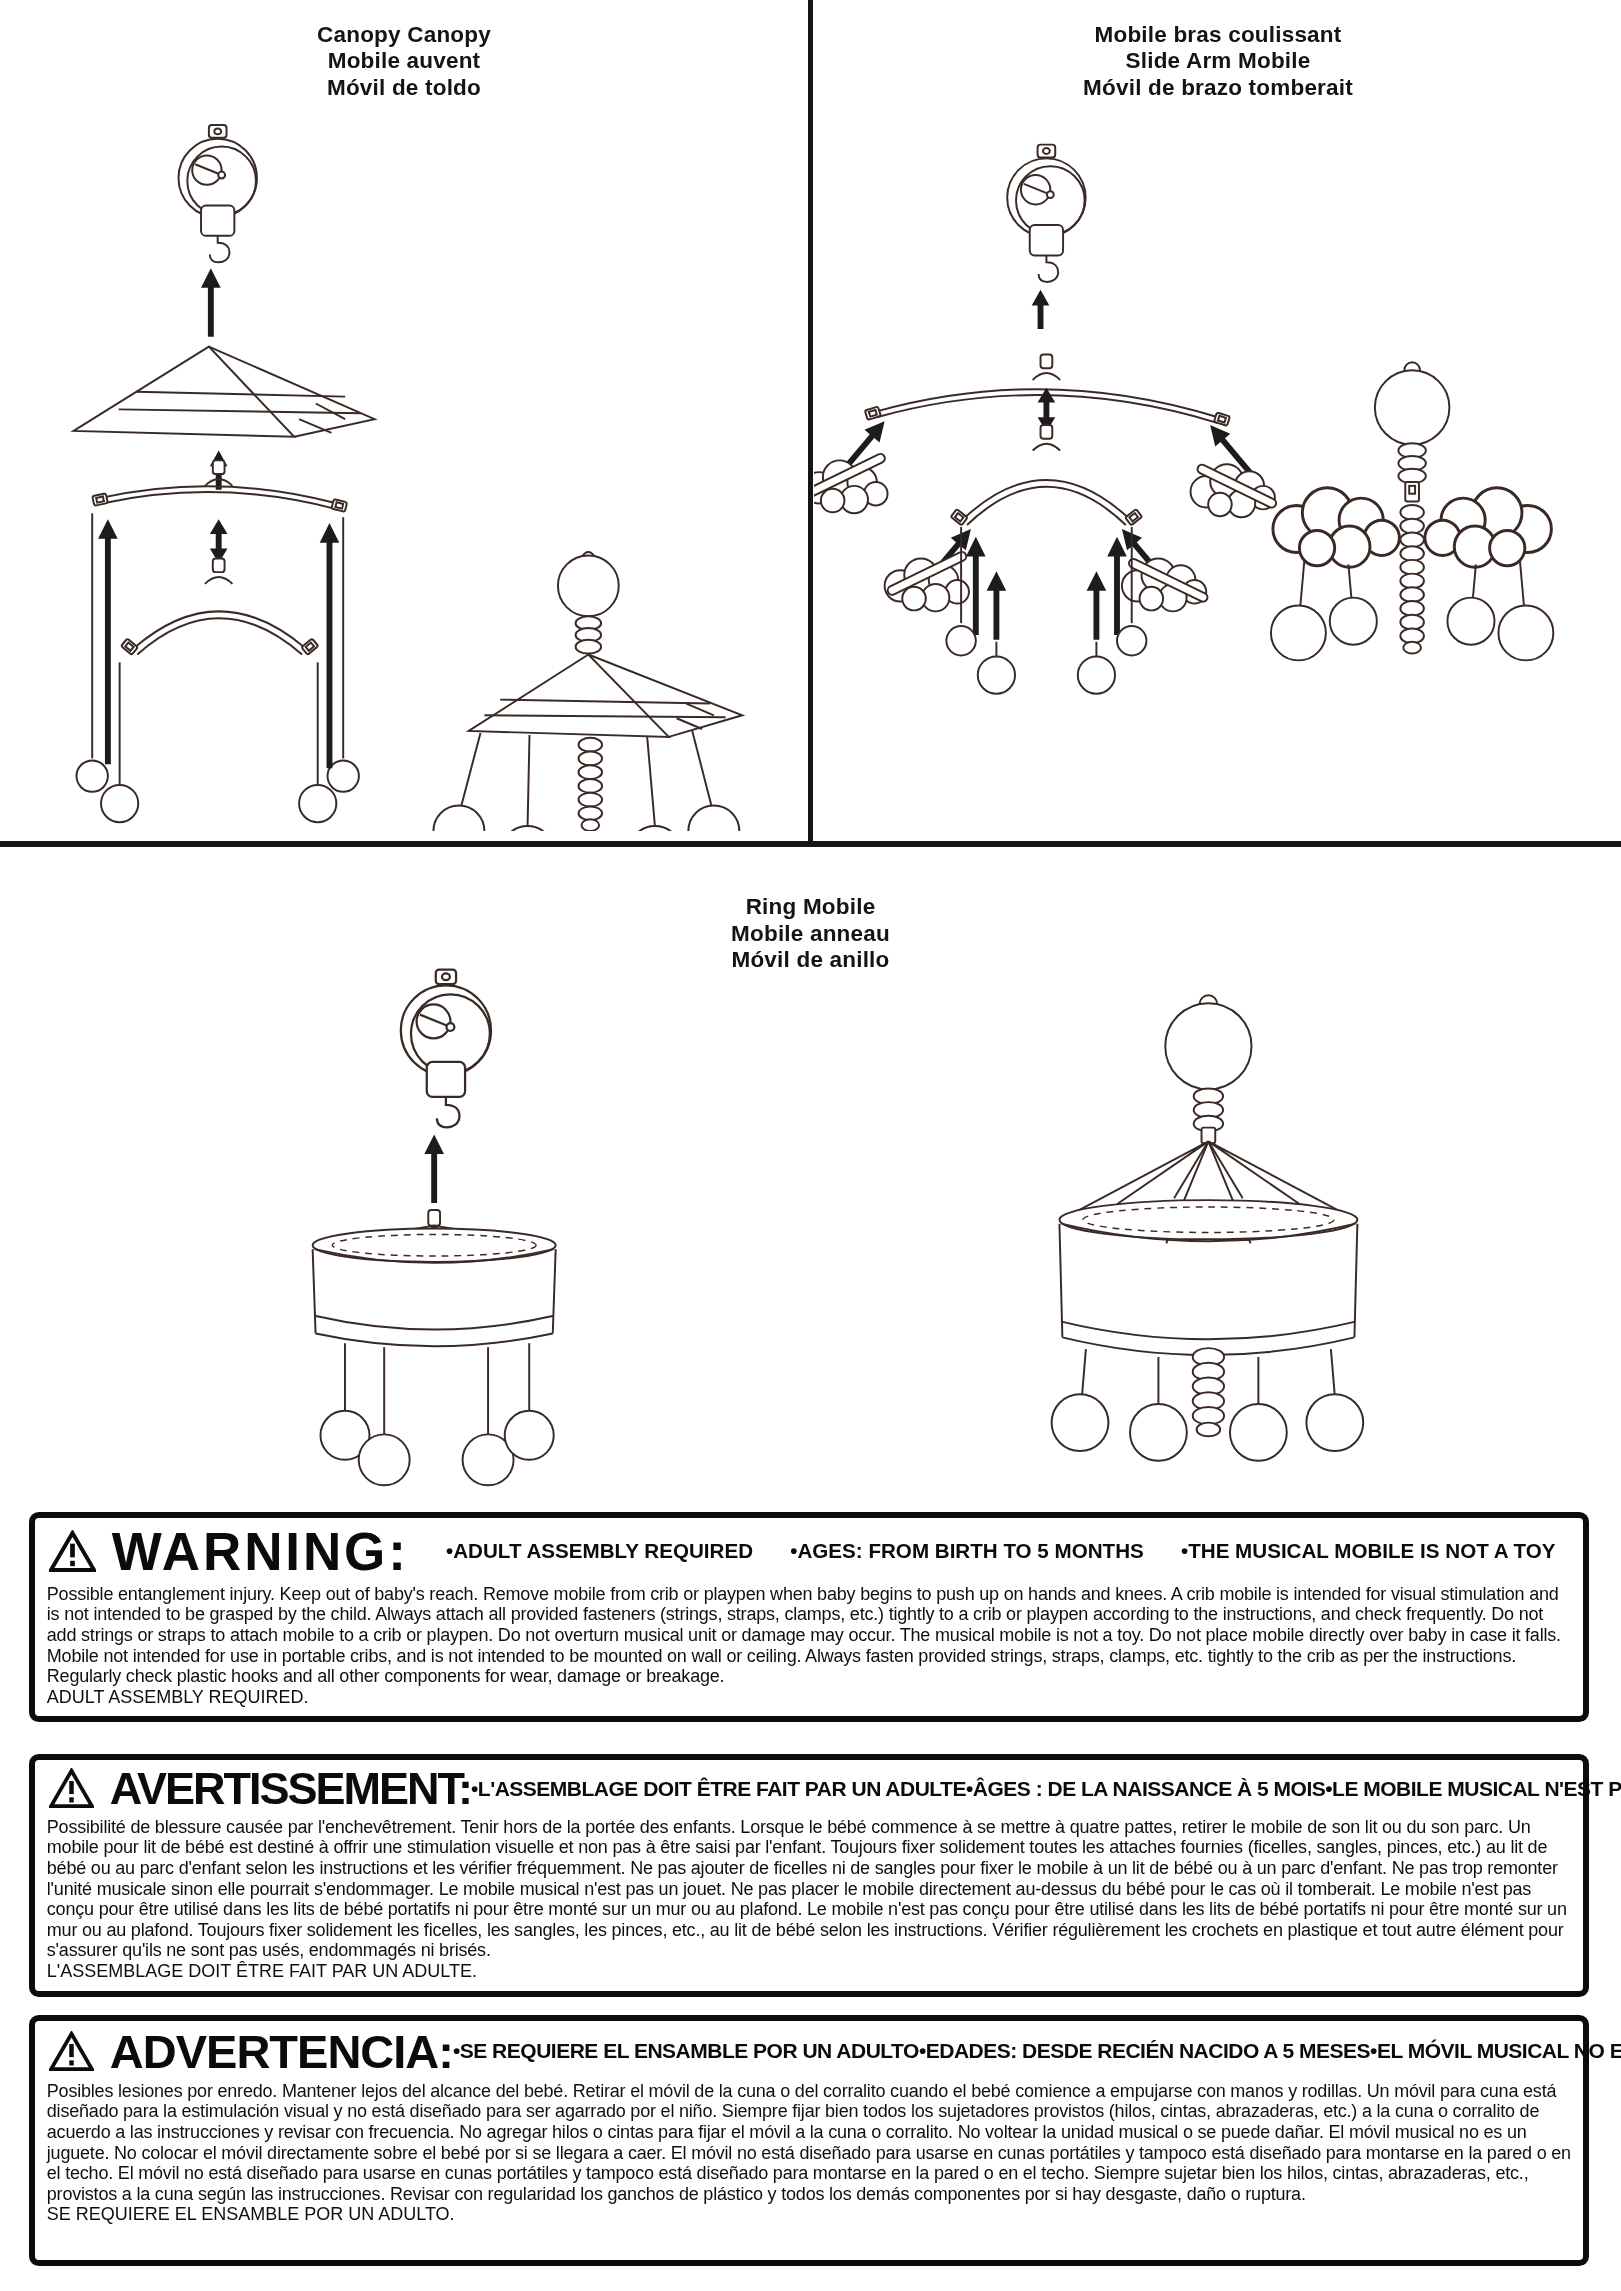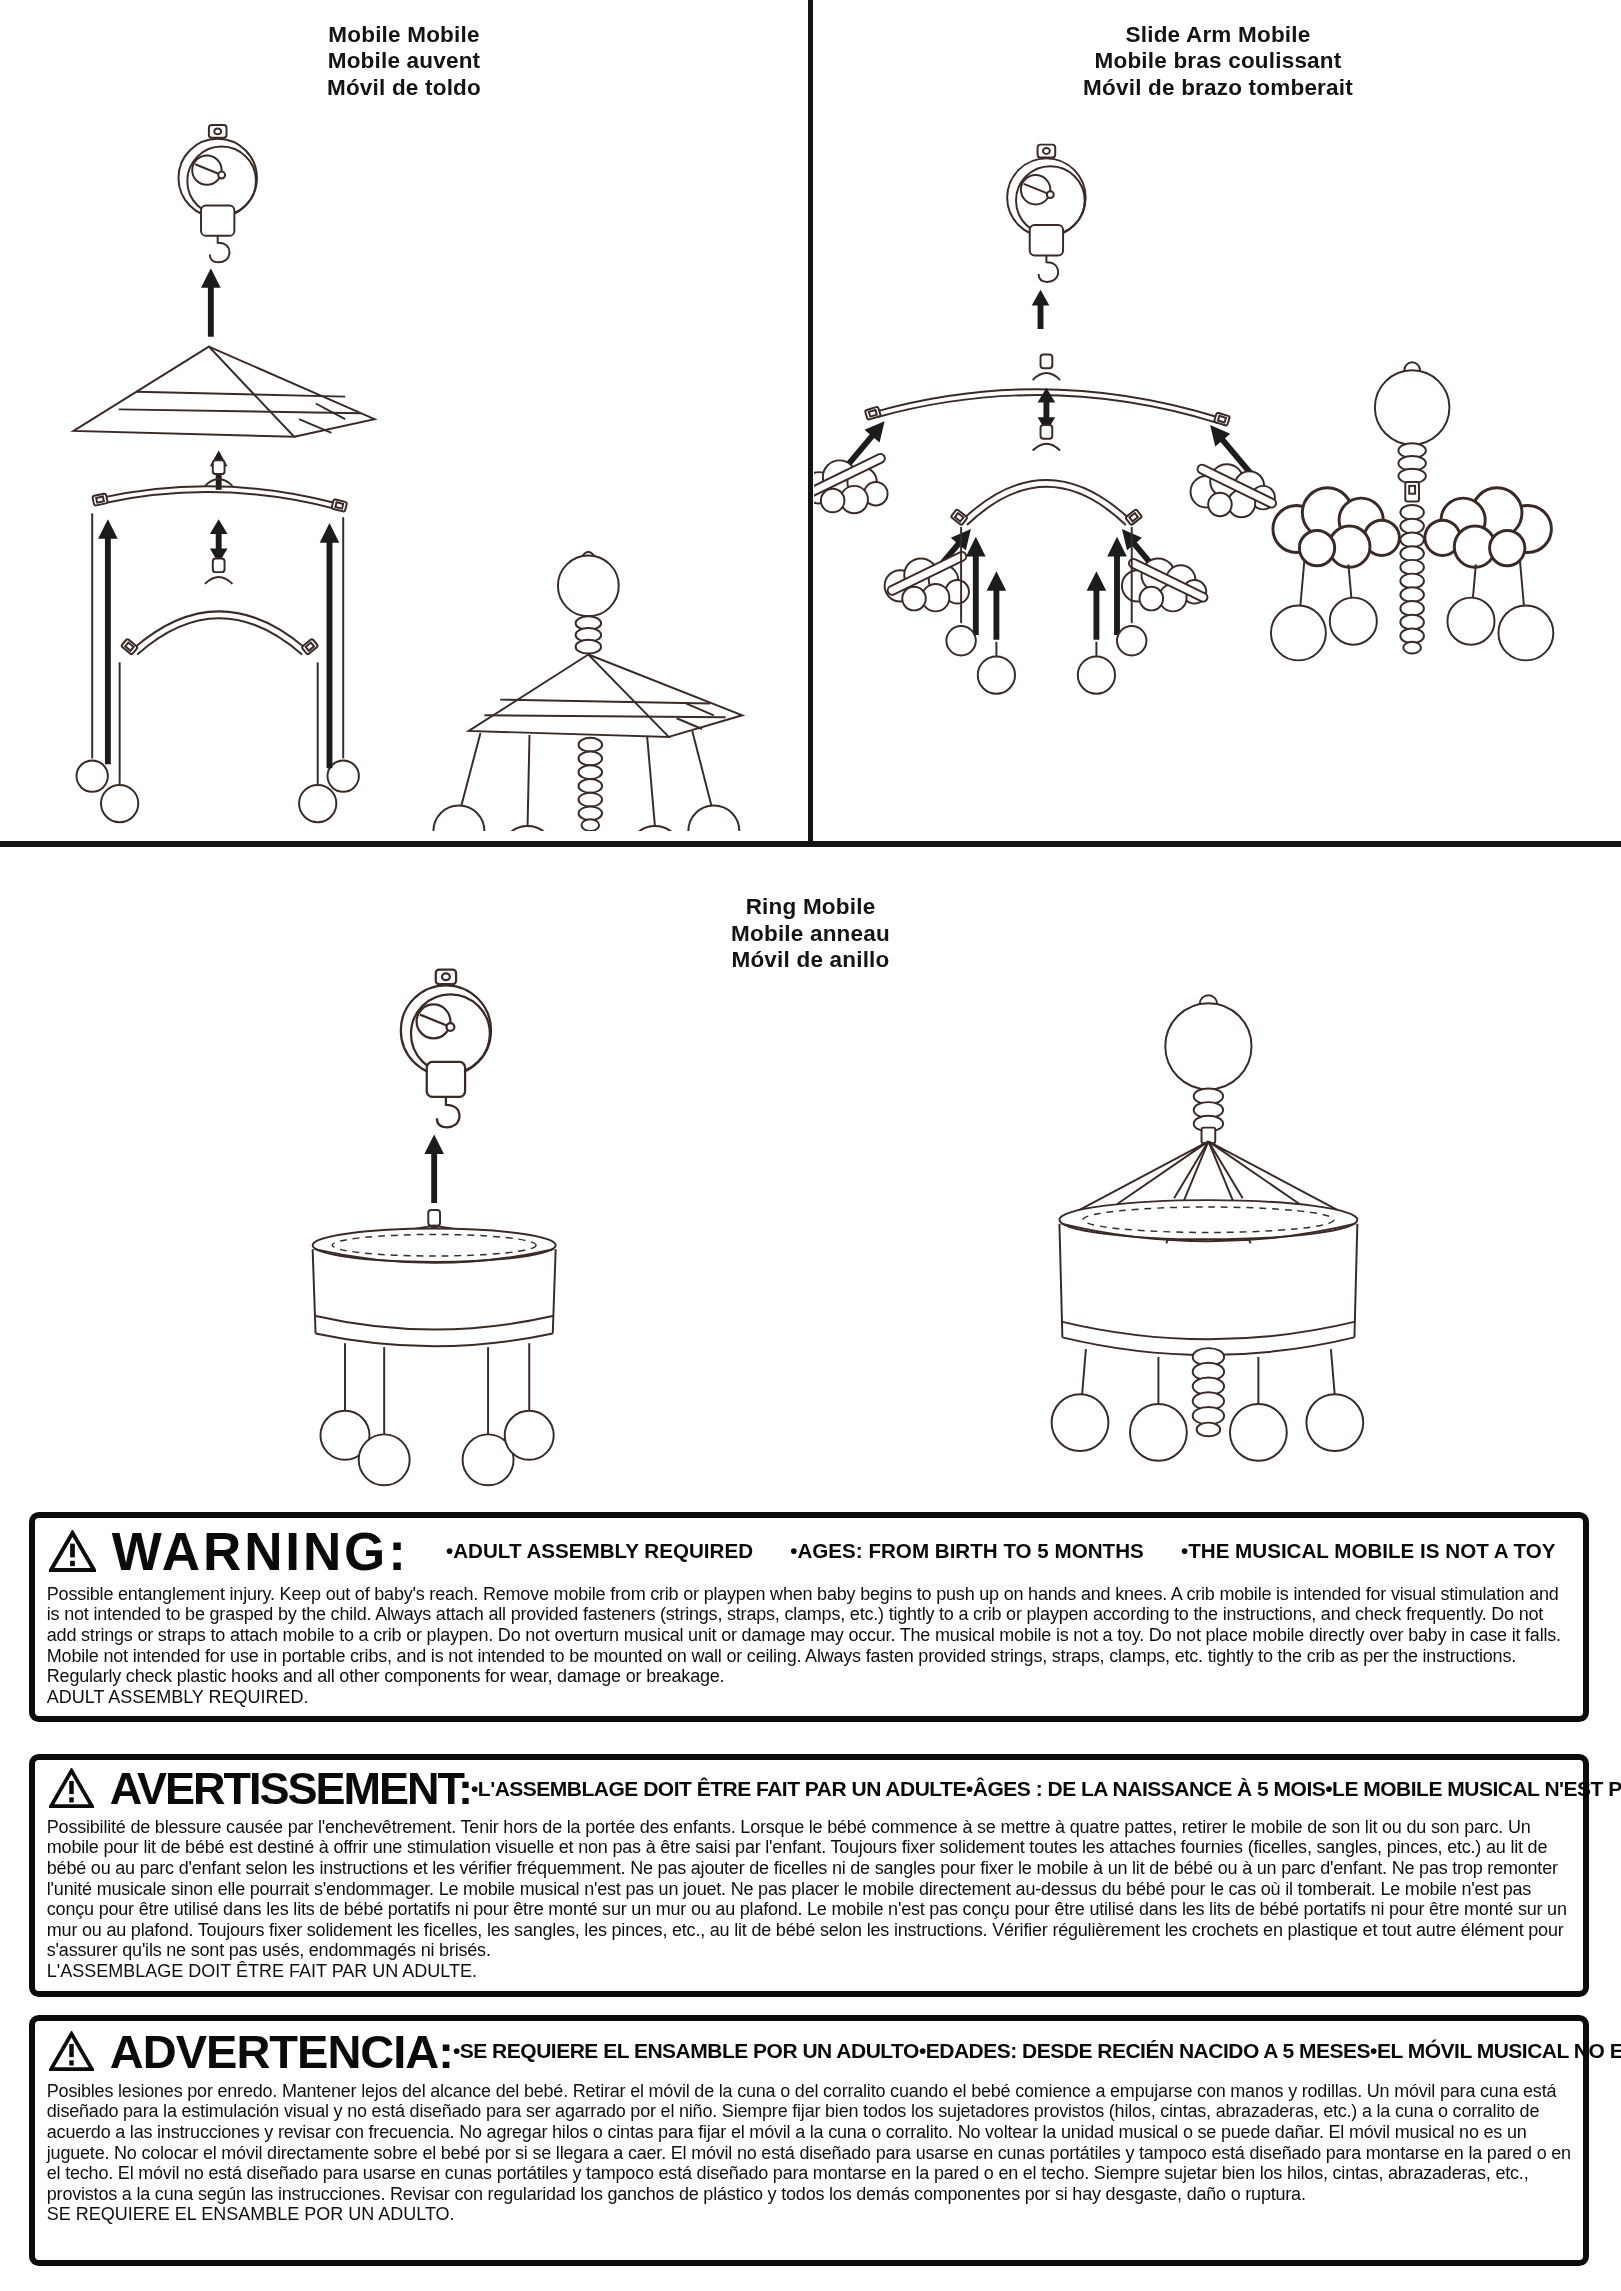--- a/index.html
+++ b/index.html
@@ -94,21 +94,21 @@
       </g>
       <g id="clip">
         <rect class="lnw" x="-7" y="-5" width="14" height="10" rx="2"></rect>
         <rect class="ln" x="-3.5" y="-2.5" width="7" height="5"></rect>
       </g>
     </defs>
   </svg>
 
   <section>
     <div class="mtitle" id="t-canopy">
-      <div>Mobile Mobile</div>
+      <div>Canopy Canopy</div>
       <div>Mobile auvent</div>
       <div>Móvil de toldo</div>
     </div>
     <svg class="diagram" id="d-canopy" width="808" height="755" viewBox="0 0 824 770">
       <use href="#musicbox" transform="translate(222,112)"></use>
       <use href="#arr70" transform="translate(215,196)"></use>
       <g>
         <path class="ln" d="M213 276 L75 362 L300 368 Z"></path>
         <path class="ln" d="M213 276 L382 350 L300 368"></path>
         <line class="ln" x1="139" y1="322" x2="352" y2="327"></line>
@@ -172,22 +172,22 @@
         <ellipse class="lnw" cx="602" cy="724" rx="12" ry="7"></ellipse>
         <ellipse class="lnw" cx="602" cy="738" rx="12" ry="7"></ellipse>
         <ellipse class="lnw" cx="602" cy="752" rx="12" ry="7"></ellipse>
         <ellipse class="lnw" cx="602" cy="764" rx="9" ry="6"></ellipse>
       </g>
     </svg>
   </section>
 
   <section>
     <div class="mtitle" id="t-slide">
+      <div>Mobile bras coulissant</div>
       <div>Slide Arm Mobile</div>
-      <div>Mobile bras coulissant</div>
       <div>Móvil de brazo tomberait</div>
     </div>
     <svg class="diagram" id="d-slide" width="808" height="755" viewBox="0 0 824 770">
       <use href="#musicbox" transform="translate(237,132)"></use>
       <use href="#arr40" transform="translate(231,218)"></use>
       <g>
         <path class="ln" d="M64 348 Q237 300 412 354"></path>
         <path class="ln" d="M64 342 Q237 294 412 348"></path>
         <use href="#hub" transform="translate(237,300)"></use>
         <use href="#clip" transform="translate(60,344) rotate(-17)"></use>

